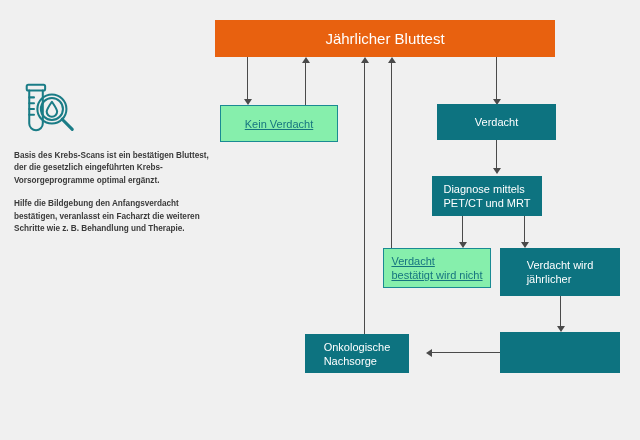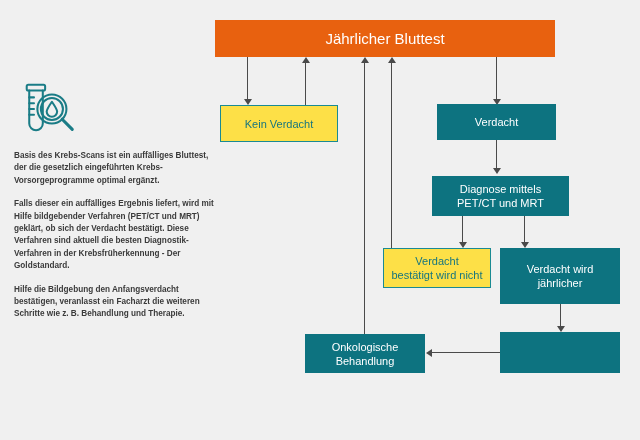--- a/index.html
+++ b/index.html
@@ -17,36 +17,37 @@
   .icon-wrap{width:62px;height:62px;margin-left:4px;}
   .info-text{margin-top:10px;font-size:8.2px;line-height:12.4px;color:#3a3a3a;font-weight:bold;}
   .info-text p{margin:0 0 11px 0;}
   .info-text p:last-child{margin-bottom:0;}
 
   
   .node{
     position:absolute;
     box-sizing:border-box;
     display:flex;align-items:center;justify-content:center;
-    text-align:center;
+    text-align:left;
     line-height:14px;
   }
   .node.header{
     background:#e8610f;color:#ffffff;
     font-size:15px;
   }
   .node.filled{
     background:#0d7380;color:#ffffff;
     border:1px solid #0d7380;
     font-size:11px;
   }
   .node.outlined{
-    background:#fde047;color:#16757f;
+    background:#86efac;color:#16757f;
     border:1.5px solid #1a8a93;
     font-size:11px;
+    text-decoration:underline;
   }
 
   
   .conn{position:absolute;background:#4a4a4a;}
   .vline{width:1.2px;}
   .hline{height:1.2px;}
   .arrow{position:absolute;width:0;height:0;}
   .arrow.down{border-left:4px solid transparent;border-right:4px solid transparent;border-top:6px solid #4a4a4a;}
   .arrow.up{border-left:4px solid transparent;border-right:4px solid transparent;border-bottom:6px solid #4a4a4a;}
   .arrow.left{border-top:4px solid transparent;border-bottom:4px solid transparent;border-right:6px solid #4a4a4a;}
@@ -69,22 +70,21 @@
           <line x1="11.6" y1="38" x2="16.5" y2="38"></line>
           <circle cx="35" cy="32" r="15"></circle>
           <circle cx="35" cy="32" r="11.4"></circle>
           <path d="M35 24.5 c3.6 5.2 5.4 7.8 5.4 10.2 a5.4 5.4 0 0 1 -10.8 0 c0-2.4 1.8-5 5.4-10.2 z"></path>
           <path d="M45.6 42.6 L56 53" stroke-width="3.2"></path>
         </g>
       </svg>
     </div>
 
     <div class="info-text">
-      <p>Basis des Krebs-Scans ist ein auffälliges Bluttest, der die gesetzlich eingeführten Krebs-Vorsorgeprogramme optimal ergänzt.</p>
-      <p>Falls dieser ein auffälliges Ergebnis liefert, wird mit Hilfe bildgebender Verfahren (PET/CT und MRT) geklärt, ob sich der Verdacht bestätigt. Diese Verfahren sind aktuell die besten Diagnostik-Verfahren in der Krebsfrüherkennung - Der Goldstandard.</p>
+      <p>Basis des Krebs-Scans ist ein bestätigen Bluttest, der die gesetzlich eingeführten Krebs-Vorsorgeprogramme optimal ergänzt.</p>
       <p>Hilfe die Bildgebung den Anfangsverdacht bestätigen, veranlasst ein Facharzt die weiteren Schritte wie z. B. Behandlung und Therapie.</p>
     </div>
   </div>
 
   <div class="conn vline" style="left:247px;top:57px;width:1.2px;height:42px;"></div>
   <div class="arrow down" style="left:243.6px;top:99px;"></div>
 
   <div class="conn vline" style="left:305px;top:63px;width:1.2px;height:42px;"></div>
   <div class="arrow up" style="left:301.6px;top:57px;"></div>
 
@@ -117,45 +117,45 @@
   </div>
 
   <div class="node outlined" style="left:220px;top:105px;width:118px;height:37px;">
     <span>Kein Verdacht</span>
   </div>
 
   <div class="node filled" style="left:437px;top:104px;width:119px;height:36px;">
     <span>Verdacht</span>
   </div>
 
-  <div class="node filled" style="left:432px;top:176px;width:137px;height:40px;">
+  <div class="node filled" style="left:432px;top:176px;width:110px;height:40px;">
     <div>
       <div>Diagnose mittels</div>
       <div>PET/CT und MRT</div>
     </div>
   </div>
 
   <div class="node outlined" style="left:383px;top:248px;width:108px;height:40px;">
     <div>
       <div>Verdacht</div>
       <div>bestätigt wird nicht</div>
     </div>
   </div>
 
-  <div class="node filled" style="left:500px;top:248px;width:120px;height:56px;">
+  <div class="node filled" style="left:500px;top:248px;width:120px;height:48px;">
     <div>
       <div>Verdacht wird</div>
       <div>jährlicher</div>
     </div>
   </div>
 
-  <div class="node filled" style="left:305px;top:334px;width:120px;height:39px;">
+  <div class="node filled" style="left:305px;top:334px;width:104px;height:39px;">
     <div>
       <div>Onkologische</div>
-      <div>Behandlung</div>
+      <div>Nachsorge</div>
     </div>
   </div>
 
   <div class="node filled" style="left:500px;top:332px;width:120px;height:41px;">
     <div>
     </div>
   </div>
 
 </div>
 

